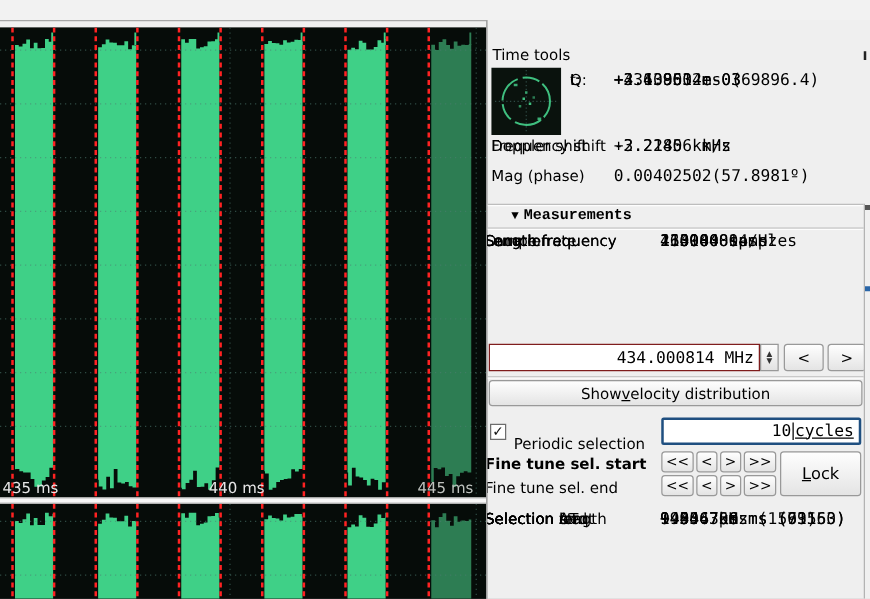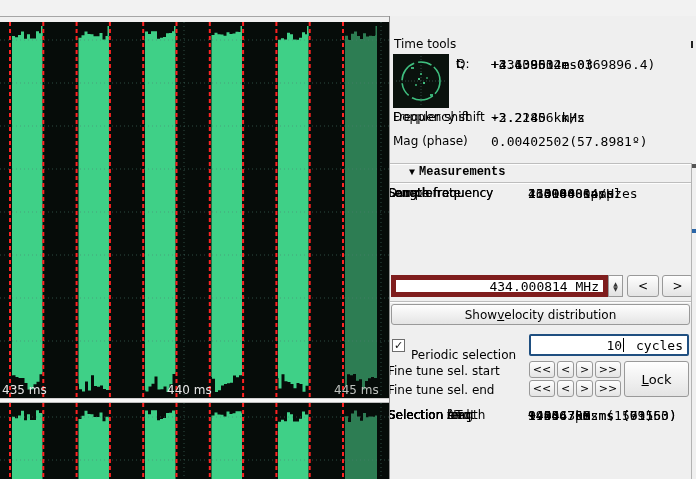--- a/index.html
+++ b/index.html
@@ -28,21 +28,21 @@
   .shift-lbl{left:3px;} .shift-val{left:101px;}
   .meas-lbl{left:-2px;} .meas-val{left:138px;}
   .sel-lbl{left:-2px;}  .sel-val{left:138px;}
 
   #meashdr{position:absolute;left:19px;top:149px;font-weight:bold;font-size:12px;font-family:Liberation Mono, monospace;}
   #meashdr .tri{font-size:10px;margin-right:4px;}
 
   .btn{background:linear-gradient(#fefefe,#e4e4e4);border:1px solid #999;border-radius:3px;
        display:flex;align-items:center;justify-content:center;font-size:12px;box-sizing:border-box;cursor:default;}
   .smallbtn{font-size:11px;}
-  .field{background:#fff;border:5px solid #7f1d1d;box-sizing:border-box;display:flex;align-items:center;}
+  .field{background:#fff;border:1px solid #7f1d1d;box-sizing:border-box;display:flex;align-items:center;}
   .mono{font-family:"DejaVu Sans Mono", monospace;}
 
   #freqfield{left:1px;top:259px;width:217px;height:22px;justify-content:flex-end;padding-right:4px;font-size:13px;}
   #freqspin{left:218px;top:259px;width:15px;height:22px;background:linear-gradient(#fdfdfd,#e2e2e2);
             border:1px solid #999;box-sizing:border-box;display:flex;flex-direction:column;align-items:center;justify-content:center;font-size:6px;color:#333;line-height:5px;}
   #prevbtn{left:237px;top:259px;width:32px;height:22px;}
   #nextbtn{left:272px;top:259px;width:31px;height:22px;}
   #velbtn{left:1px;top:288px;width:299px;height:21px;}
   #velbtn .mn,.mn{text-decoration:underline;}
 
@@ -229,26 +229,26 @@
       <span>Show </span>
         <span class="mn">v</span>
         <span>elocity distribution</span>
     </div>
 
     <div class="abs" id="chk">✓</div>
     <div class="abs" id="chklbl">Periodic selection</div>
     <div class="abs field mono" id="cycfield">
       <span>10</span>
         <span id="cyccursor"></span>
-        <span style="margin-left:11px;">cycles</span>
+        <span style="margin-left:0;text-decoration:underline;">cycles</span>
     </div>
     <div class="abs" id="cycsliver"></div>
 
     <div class="abs" id="finetune" style="left:0;top:0;width:307px;height:0;">
-        <span class="ft-lbl" style="top: 348px;">Fine tune sel. start</span>
+        <span class="ft-lbl" style="top: 348px; font-weight: bold;">Fine tune sel. start</span>
         <div class="btn smallbtn ftbtn" style="left: 139px; top: 345px; width: 26px;">&lt;&lt;</div>
         <div class="btn smallbtn ftbtn" style="left: 167px; top: 345px; width: 17px;">&lt;</div>
         <div class="btn smallbtn ftbtn" style="left: 186px; top: 345px; width: 17px;">&gt;</div>
         <div class="btn smallbtn ftbtn" style="left: 205px; top: 345px; width: 26px;">&gt;&gt;</div>
         <span class="ft-lbl" style="top: 367px;">Fine tune sel. end</span>
         <div class="btn smallbtn ftbtn" style="left: 139px; top: 364px; width: 26px;">&lt;&lt;</div>
         <div class="btn smallbtn ftbtn" style="left: 167px; top: 364px; width: 17px;">&lt;</div>
         <div class="btn smallbtn ftbtn" style="left: 186px; top: 364px; width: 17px;">&gt;</div>
         <div class="btn smallbtn ftbtn" style="left: 205px; top: 364px; width: 26px;">&gt;&gt;</div>
       </div>

